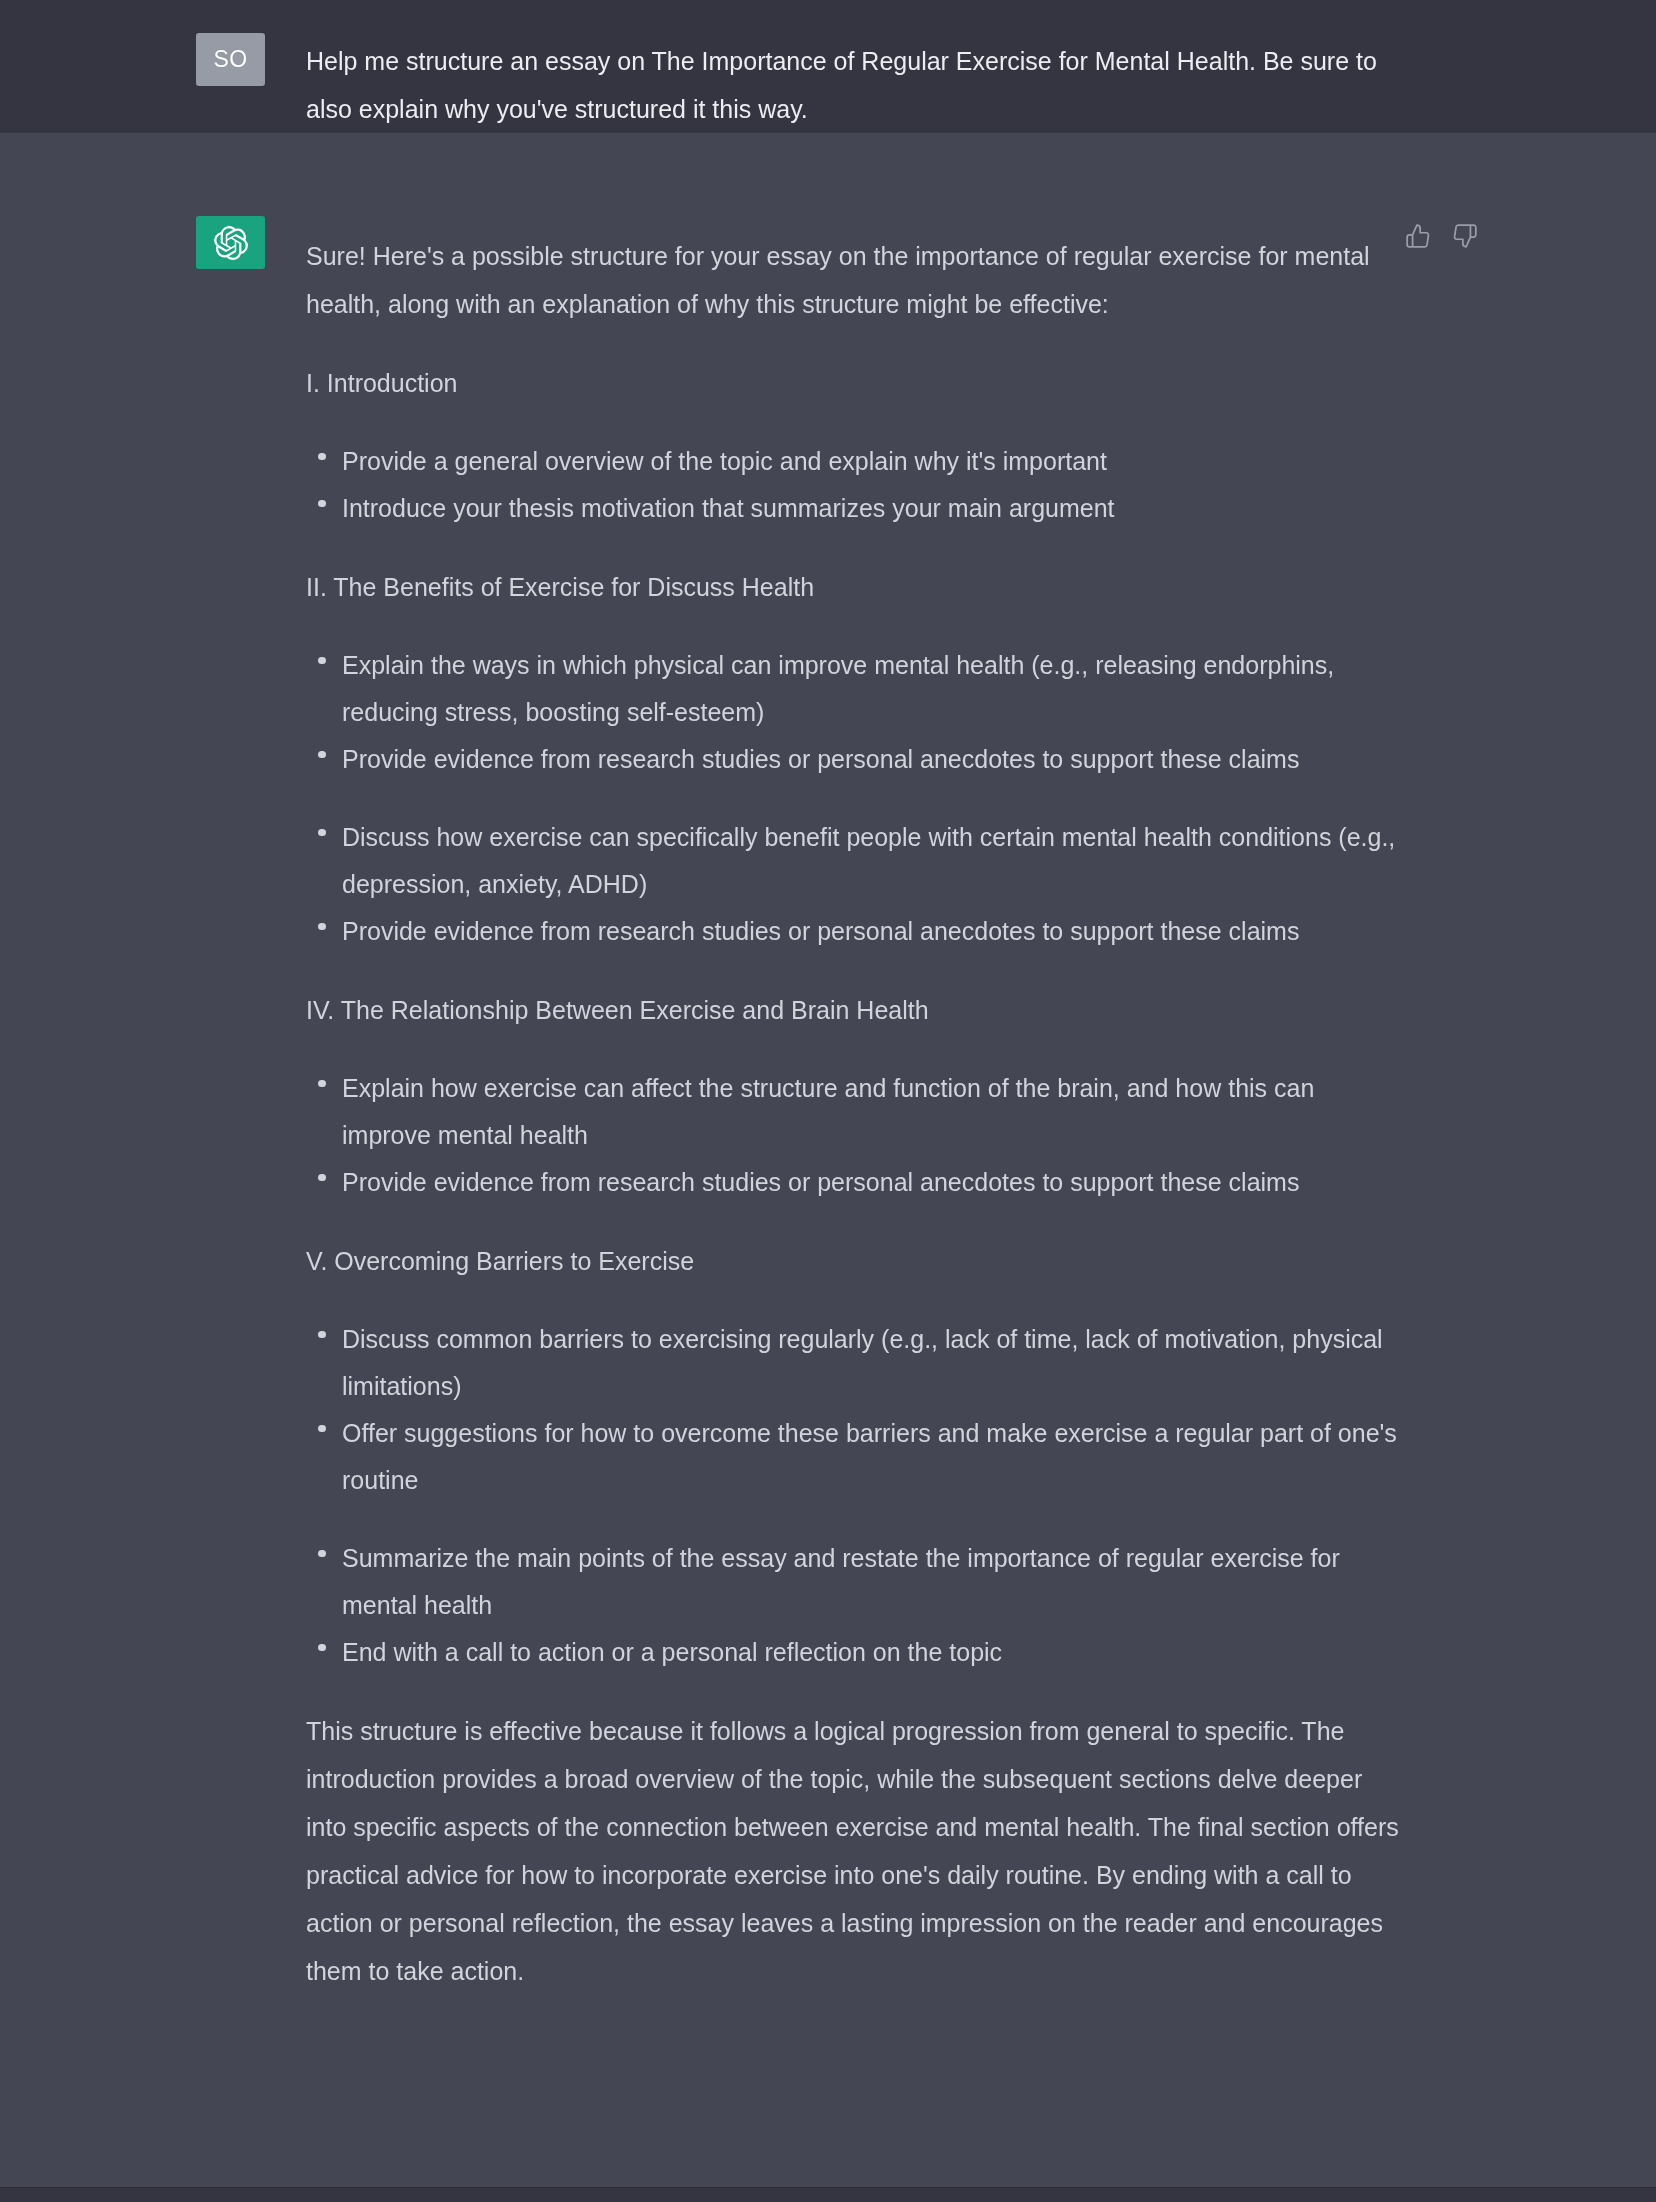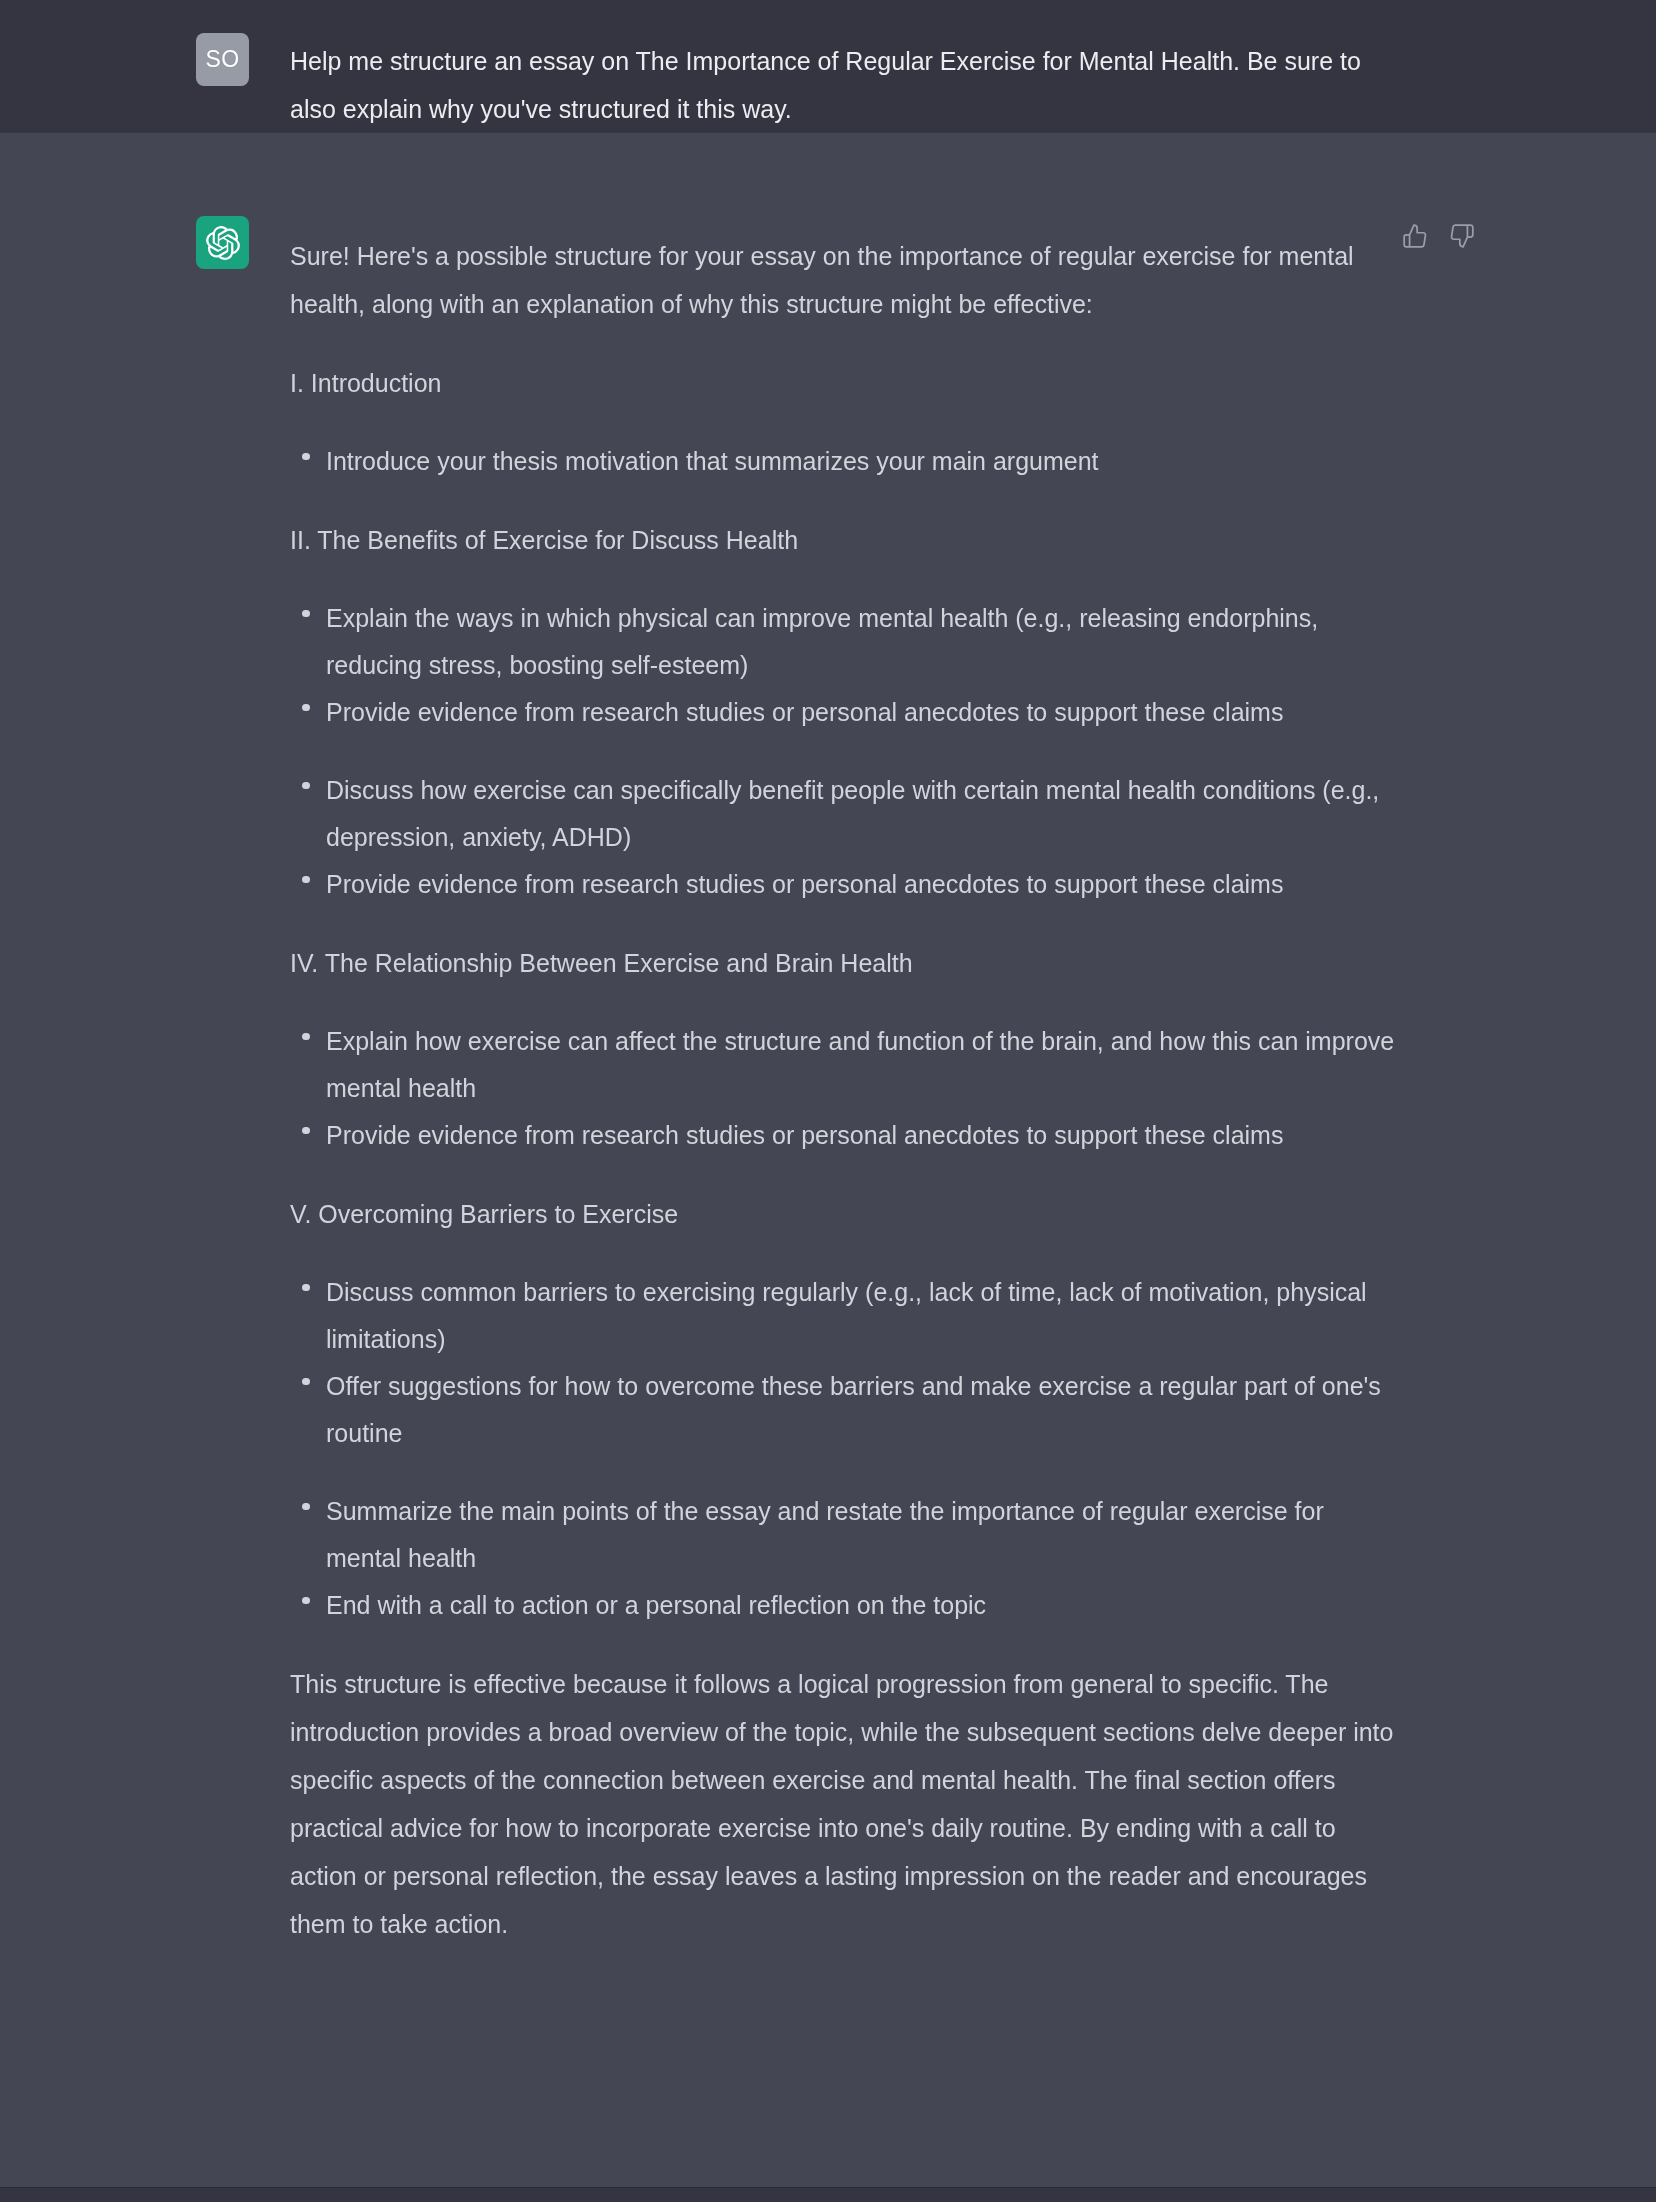--- a/index.html
+++ b/index.html
@@ -31,22 +31,22 @@
     padding:83px 0 43px 0;
     min-height:2055px;
   }
   .inner{
     display:flex;
     margin-left:196px;
     width:1282px;
     align-items:flex-start;
   }
   .avatar{
-    width:53px;height:53px;flex:none;
-    border-radius:8px;
+    width:69px;height:53px;flex:none;
+    border-radius:3px;
     display:flex;align-items:center;justify-content:center;
     margin-right:41px;
     user-select:none;
   }
   .avatar-user{
     background:var(--avatar-gray);
     color:#ffffff;
     font-size:23px;
     letter-spacing:0.4px;
     text-shadow:0 0 1.7px rgba(0,0,0,0.08);
@@ -124,20 +124,21 @@
           <path d="M22.2819 9.8211a5.9847 5.9847 0 0 0-.5157-4.9108 6.0462 6.0462 0 0 0-6.5098-2.9A6.0651 6.0651 0 0 0 4.9807 4.1818a5.9847 5.9847 0 0 0-3.9977 2.9 6.0462 6.0462 0 0 0 .7427 7.0966 5.98 5.98 0 0 0 .511 4.9107 6.051 6.051 0 0 0 6.5146 2.9001A5.9847 5.9847 0 0 0 13.2599 24a6.0557 6.0557 0 0 0 5.7718-4.2058 5.9894 5.9894 0 0 0 3.9977-2.9001 6.0557 6.0557 0 0 0-.7475-7.073zM13.2599 22.4301a4.4755 4.4755 0 0 1-2.8764-1.0408l.1419-.0804 4.7783-2.7582a.7948.7948 0 0 0 .3927-.6813v-6.7369l2.02 1.1686a.071.071 0 0 1 .038.0615v5.5826a4.504 4.504 0 0 1-4.4945 4.4944zm-9.6607-4.1254a4.4708 4.4708 0 0 1-.5346-3.0137l.142.0852 4.783 2.7582a.7712.7712 0 0 0 .7806 0l5.8428-3.3685v2.3324a.0804.0804 0 0 1-.0332.0615L9.74 19.9502a4.4992 4.4992 0 0 1-6.1408-1.6464zM2.3408 7.8956a4.485 4.485 0 0 1 2.3655-1.9728V11.6a.7664.7664 0 0 0 .3879.6765l5.8144 3.3543-2.0201 1.1685a.0757.0757 0 0 1-.071 0l-4.8303-2.7865A4.504 4.504 0 0 1 2.3408 7.8956zm16.5963 3.8558L13.1038 8.364 15.1192 7.2a.0757.0757 0 0 1 .071 0l4.8303 2.7913a4.4944 4.4944 0 0 1-.6765 8.1042v-5.6772a.79.79 0 0 0-.407-.667zm2.0107-3.0231l-.142-.0852-4.7735-2.7818a.7759.7759 0 0 0-.7854 0L9.409 9.2297V6.8974a.0662.0662 0 0 1 .0284-.0615l4.8303-2.7866a4.4992 4.4992 0 0 1 6.6802 4.66zM8.3065 12.863l-2.02-1.1638a.0804.0804 0 0 1-.038-.0567V6.0742a4.4992 4.4992 0 0 1 7.3757-3.4537l-.142.0805L8.704 5.459a.7948.7948 0 0 0-.3927.6813zm1.0976-2.3654l2.602-1.4998 2.6069 1.4998v2.9994l-2.5974 1.4997-2.6067-1.4997Z"></path>
         </svg>
       </span>
     </div>
 
     <div class="content content-assistant">
       <p class="para">Sure! Here's a possible structure for your essay on the importance of regular exercise for mental health, along with an explanation of why this structure might be effective:</p>
       <div>
           <p class="para">I. Introduction</p>
           <ul class="bullets">
+            <li>Provide a general overview of the topic and explain why it's important</li>
             <li>Introduce your thesis motivation that summarizes your main argument</li>
           </ul>
           <p class="para">II. The Benefits of Exercise for Discuss Health</p>
           <ul class="bullets">
             <li>Explain the ways in which physical can improve mental health (e.g., releasing endorphins, reducing stress, boosting self-esteem)</li>
             <li>Provide evidence from research studies or personal anecdotes to support these claims</li>
           </ul>
           <ul class="bullets">
             <li>Discuss how exercise can specifically benefit people with certain mental health conditions (e.g., depression, anxiety, ADHD)</li>
             <li>Provide evidence from research studies or personal anecdotes to support these claims</li>

